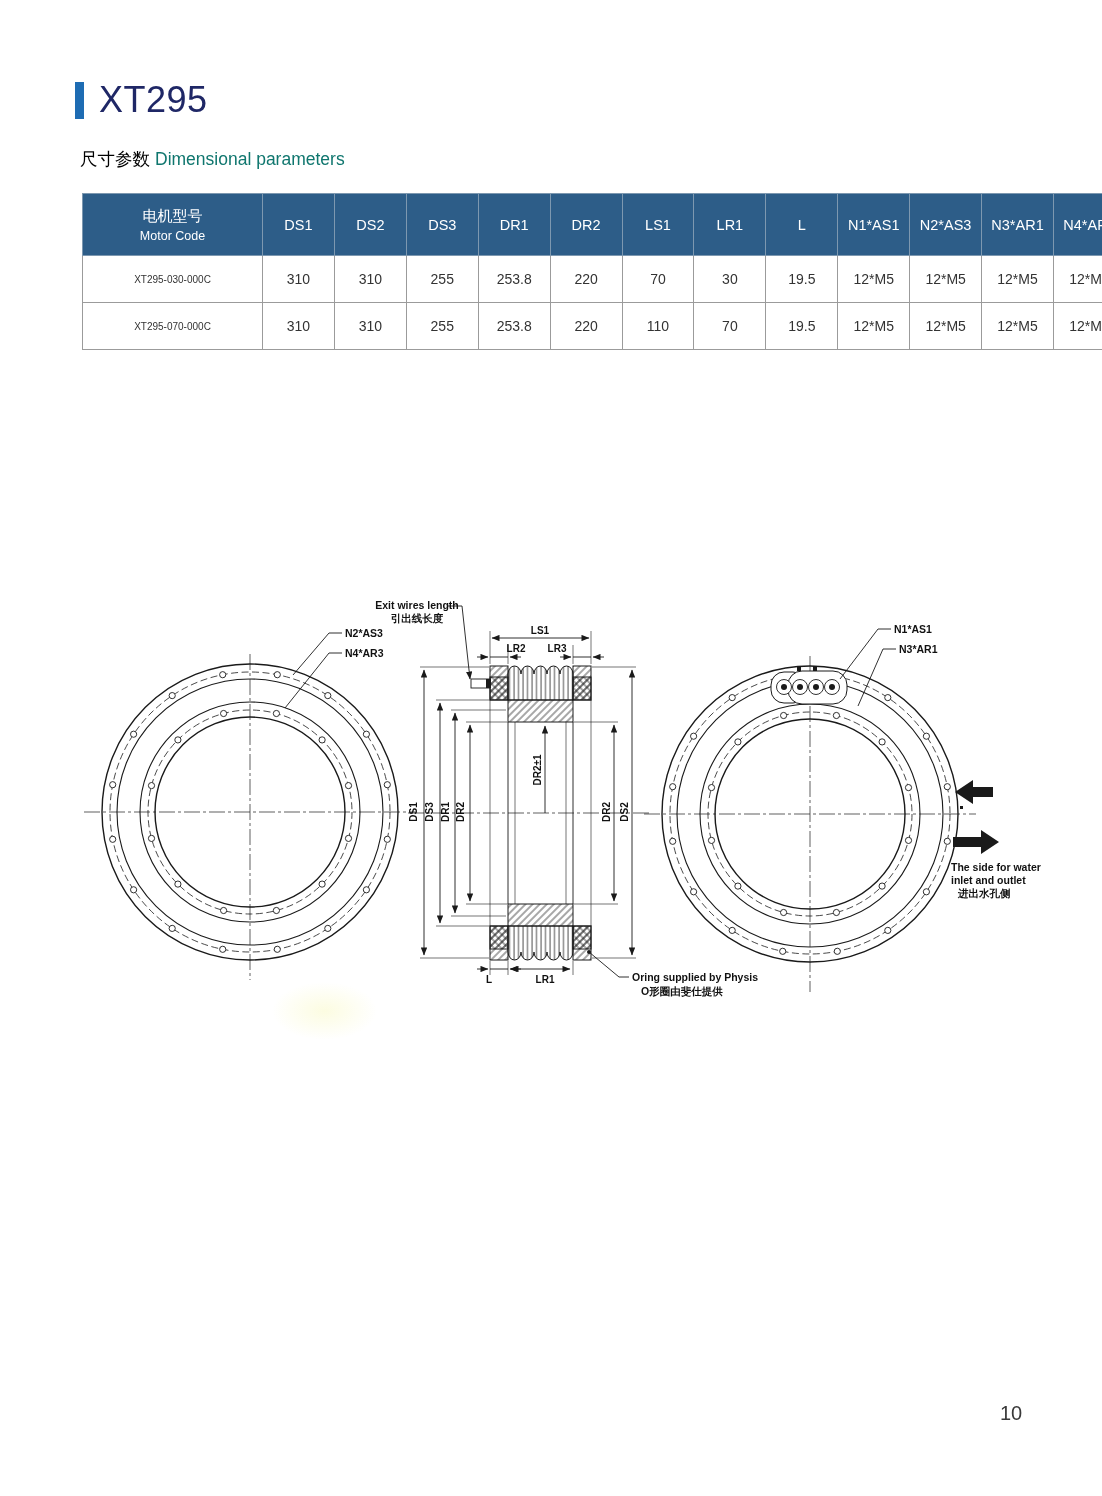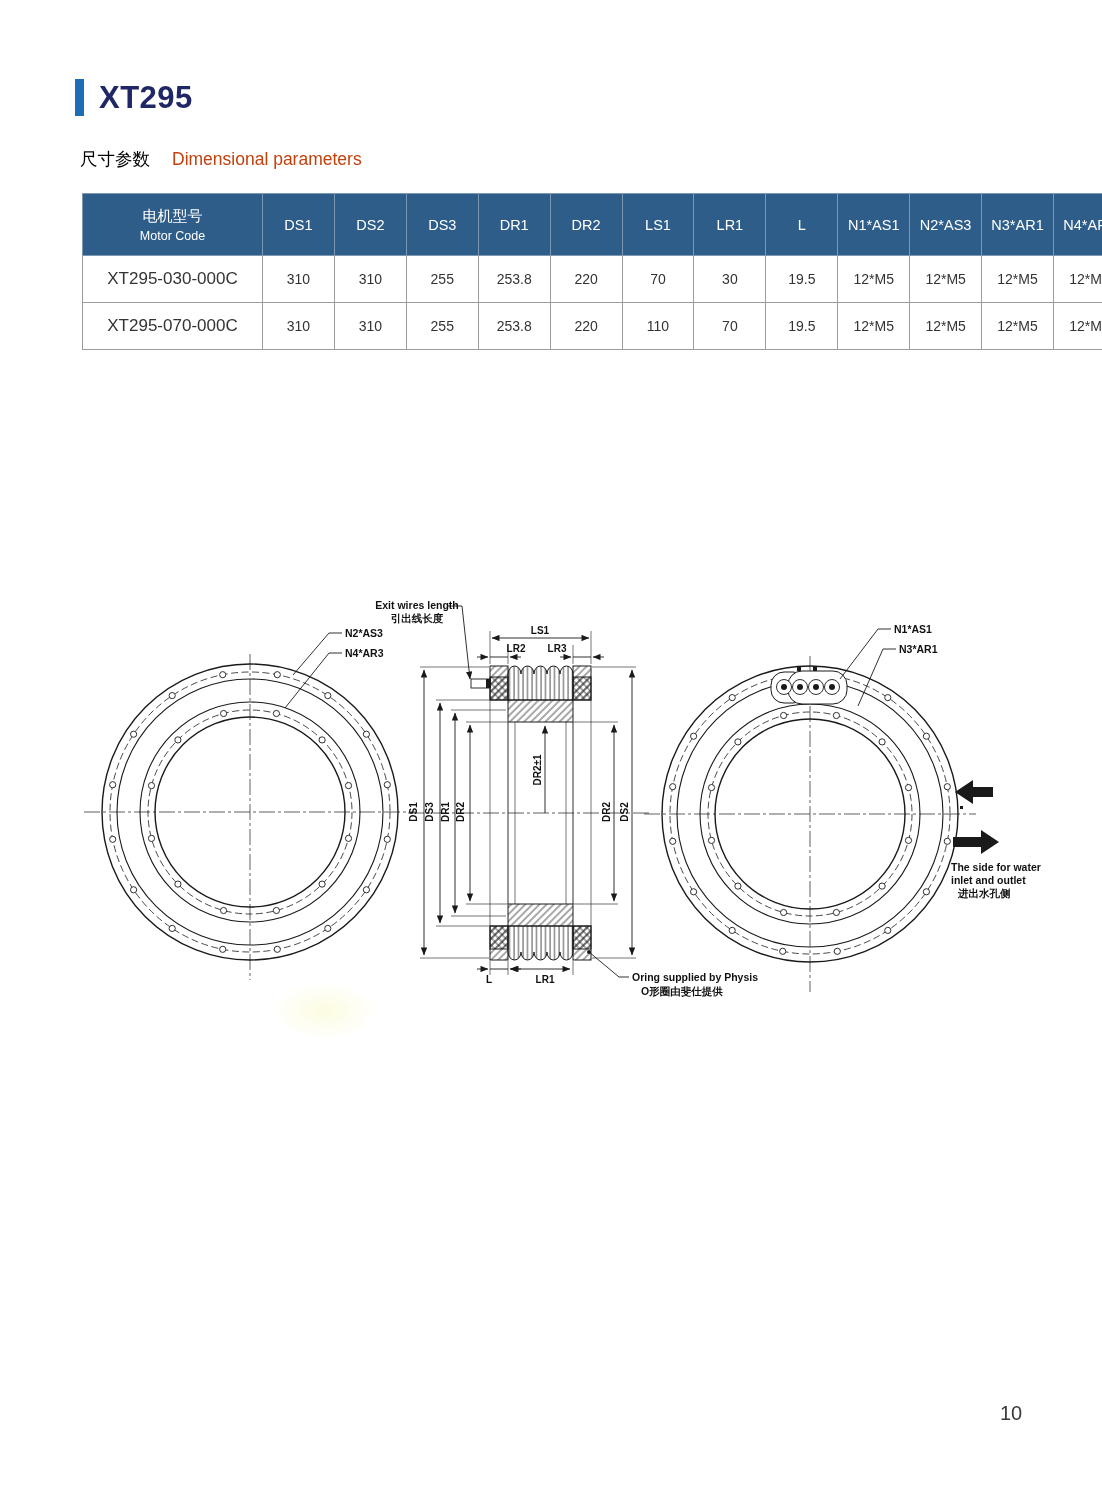--- a/index.html
+++ b/index.html
@@ -6,33 +6,33 @@
     --accent:#1e6cb3; --title:#1f2766; --hdr:#2d5d88; --border:#9b9b9b; --ink:#1a1a1a;
   }
   *{box-sizing:border-box;}
   html,body{margin:0;padding:0;}
   body{
     width:1102px;height:1496px;position:relative;background:#ffffff;
     font-family:"Liberation Sans", sans-serif;color:#222;overflow:hidden;
   }
   .title-row{position:absolute;left:75px;top:79px;display:flex;align-items:center;}
   .accent-bar{width:9px;height:37px;background:var(--accent);margin-right:15px;}
-  .page-title{font-size:31px;font-weight:700;color:var(--title);letter-spacing:.5px;}
+  .page-title{font-size:36px;font-weight:400;color:var(--title);letter-spacing:.5px;}
   .subtitle{position:absolute;left:80px;top:147px;font-size:17.5px;}
   .subtitle .zh{font-weight:400;color:#000;}
-  .subtitle .en{color:#c2410c;margin-left:22px;}
+  .subtitle .en{color:#0f766e;margin-left:5px;}
 
   table.params{position:absolute;left:82px;top:193px;width:1044px;border-collapse:collapse;table-layout:fixed;}
   table.params th,table.params td{border:1px solid var(--border);text-align:center;vertical-align:middle;padding:0 2px;}
   table.params thead th{background:var(--hdr);color:#fff;font-weight:400;height:62px;font-size:14.5px;border-color:#7d98b0;}
   th.motor{width:180px;}
   th.motor .zh{display:block;font-size:15px;}
   th.motor .en{display:block;font-size:12.5px;margin-top:3px;}
   table.params td{height:47px;font-size:14px;color:#333;background:#fff;}
-  table.params td.motor-cell{font-size:17px;}
+  table.params td.motor-cell{font-size:10px;}
 
   svg#drawing{position:absolute;left:0;top:586px;}
   .cl{stroke:var(--ink);stroke-width:0.7;stroke-dasharray:16 3 3 3;fill:none;}
   .c1{fill:none;stroke:var(--ink);stroke-width:1.4;}
   .c2{fill:none;stroke:var(--ink);stroke-width:1.1;}
   .cd{fill:none;stroke:var(--ink);stroke-width:0.8;stroke-dasharray:7 3.5;}
   .hole{fill:#fff;stroke:var(--ink);stroke-width:0.9;}
   .sh{stroke:var(--ink);stroke-width:1;}
   .dim{stroke:var(--ink);stroke-width:0.9;fill:none;}
   .ext{stroke:var(--ink);stroke-width:0.6;fill:none;}

